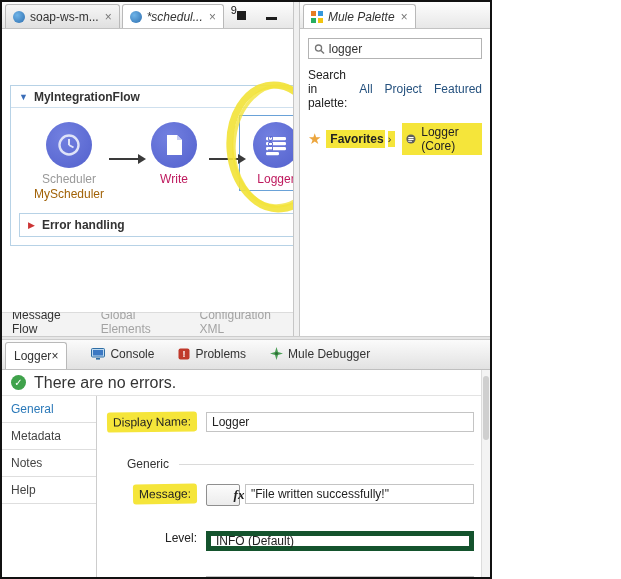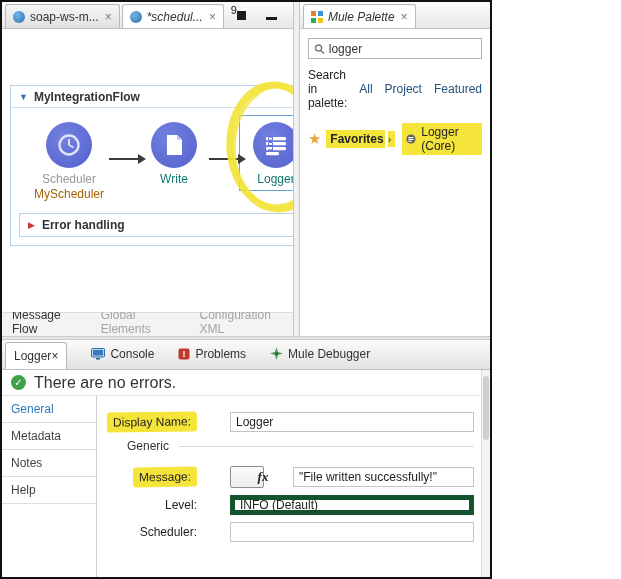--- a/index.html
+++ b/index.html
@@ -40,21 +40,21 @@
                  padding-left: 8px; border-bottom: 1px solid #cfe0ee; }
   .flow-header .tri { color: #3a6db8; font-size: 9px; }
   .flow-header .ftitle { font-size: 12px; font-weight: bold; color: #333; }
   .flow-body { display: flex; align-items: flex-start; padding: 14px 0 6px 18px; }
   .comp-col { display: flex; flex-direction: column; align-items: center; }
   .comp-col.scheduler { width: 80px; }
   .comp-col.write { width: 70px; }
   .circle { width: 46px; height: 46px; border-radius: 50%;
             background: radial-gradient(circle at 38% 32%, #7280e0, #5361cd);
             display: flex; align-items: center; justify-content: center; }
-  .comp-type { font-size: 12px; color: #0f766e; margin-top: 4px; }
+  .comp-type { font-size: 12px; color: #be185d; margin-top: 4px; }
   .comp-type.muted { color: #9a9a9a; }
   .comp-name { font-size: 12px; color: #a16207; margin-top: 1px; }
   .arrow { width: 30px; height: 2px; background: #3a3a3a; margin-top: 36px;
            position: relative; flex-shrink: 0; }
   .arrow::after { content: ""; position: absolute; right: -7px; top: -4px;
                   border-left: 8px solid #3a3a3a; border-top: 5px solid transparent;
                   border-bottom: 5px solid transparent; }
   .logger-sel { margin-top: -7px; border: 1px solid #6aa2d8; padding: 6px 13px 4px;
                 display: flex; flex-direction: column; align-items: center; background: #fff; }
   .error-box { margin: 6px 8px 8px; border: 1px solid #b7d2e6; height: 24px;
@@ -110,21 +110,21 @@
                   justify-content: center; }
   .status-text { font-size: 16px; color: #333; }
 
   .props-body { flex: 1; display: flex; overflow: hidden; }
   .side-nav { width: 95px; border-right: 1px solid #cdcdcd; flex-shrink: 0; }
   .side-item { height: 27px; line-height: 26px; padding-left: 9px; font-size: 12px;
                color: #444; border-bottom: 1px solid #dedede; cursor: default; }
   .side-item.active { color: #2b79b9; }
 
   .form { flex: 1; padding: 16px 16px 0 8px; }
-  .frow { display: flex; align-items: center; margin-bottom: 7px; gap: 24px; }
+  .frow { display: flex; margin-bottom: 25px; }
   .flabel { width: 92px; text-align: right; font-size: 12px; color: #222;
             margin-right: 9px; white-space: nowrap; flex-shrink: 0; }
   .flabel .hl-label { background: #f5e53a; padding: 3px 6px; border-radius: 3px;
                       display: inline-block; transform: rotate(-0.8deg); }
   .tinput { flex: 1; height: 20px; border: 1px solid #c4c4c4; font-size: 12px;
             padding: 0 5px; background: #fff; color: #222;
             font-family: "Liberation Sans", sans-serif; outline: none; }
   .section { display: flex; align-items: center; margin: 4px 0 13px; }
   .section-label { font-size: 12px; color: #333; margin-left: 22px; margin-right: 10px; }
   .section-line { flex: 1; height: 1px; background: #dadada; }

